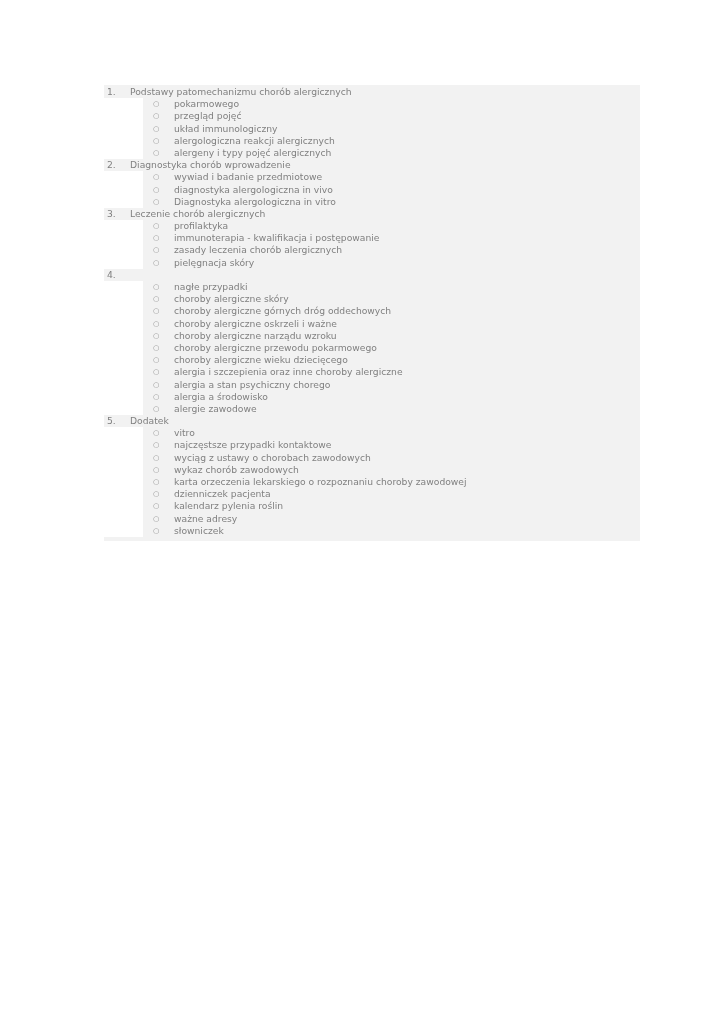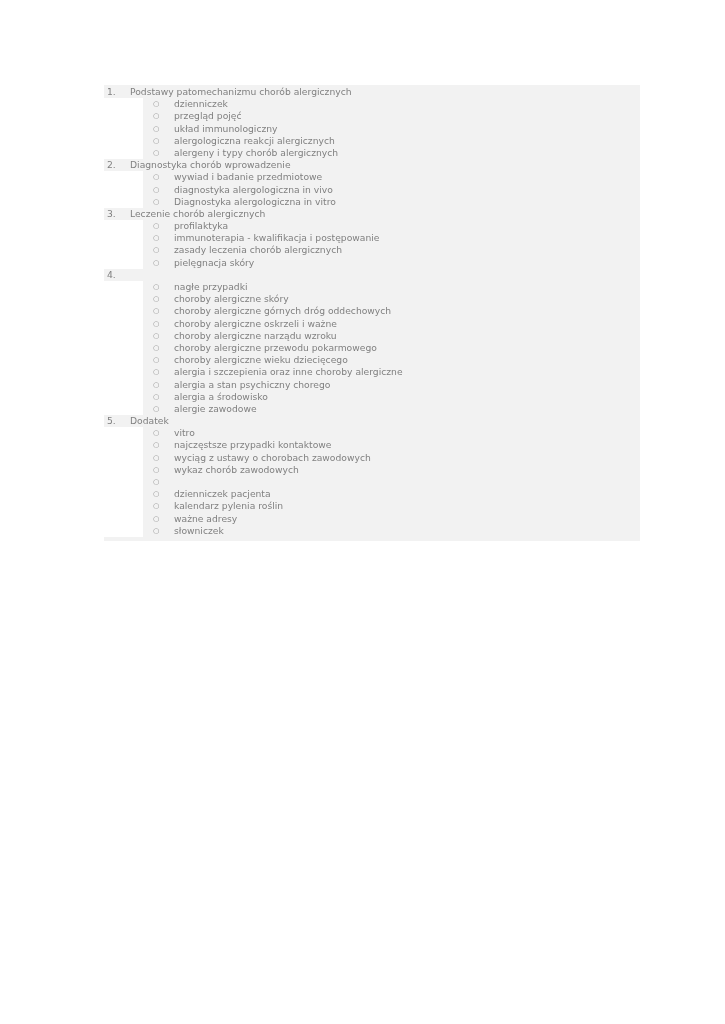--- a/index.html
+++ b/index.html
@@ -117,37 +117,37 @@
 <div id="toc-document">
   <div class="toc-band">
     <ol class="toc-list">
         <li class="toc-item">
           <span class="toc-num">1.</span>
           <span class="toc-item-label">Podstawy patomechanizmu chorób alergicznych</span>
         </li>
         <ul class="toc-sublist">
           <li class="toc-subitem">
             <span class="toc-bullet">○</span>
-            <span class="toc-subitem-label">dzienniczek</span>
+            <span class="toc-subitem-label">pokarmowego</span>
           </li>
           <li class="toc-subitem">
             <span class="toc-bullet">○</span>
             <span class="toc-subitem-label">przegląd pojęć</span>
           </li>
           <li class="toc-subitem">
             <span class="toc-bullet">○</span>
             <span class="toc-subitem-label">układ immunologiczny</span>
           </li>
           <li class="toc-subitem">
             <span class="toc-bullet">○</span>
             <span class="toc-subitem-label">alergologiczna reakcji alergicznych</span>
           </li>
           <li class="toc-subitem">
             <span class="toc-bullet">○</span>
-            <span class="toc-subitem-label">alergeny i typy chorób alergicznych</span>
+            <span class="toc-subitem-label">alergeny i typy pojęć alergicznych</span>
           </li>
         </ul>
         <li class="toc-item">
           <span class="toc-num">2.</span>
           <span class="toc-item-label">Diagnostyka chorób wprowadzenie</span>
         </li>
         <ul class="toc-sublist">
           <li class="toc-subitem">
             <span class="toc-bullet">○</span>
             <span class="toc-subitem-label">wywiad i badanie przedmiotowe</span>
@@ -248,20 +248,21 @@
           <li class="toc-subitem">
             <span class="toc-bullet">○</span>
             <span class="toc-subitem-label">wyciąg z ustawy o chorobach zawodowych</span>
           </li>
           <li class="toc-subitem">
             <span class="toc-bullet">○</span>
             <span class="toc-subitem-label">wykaz chorób zawodowych</span>
           </li>
           <li class="toc-subitem">
             <span class="toc-bullet">○</span>
+            <span class="toc-subitem-label">karta orzeczenia lekarskiego o rozpoznaniu choroby zawodowej</span>
           </li>
           <li class="toc-subitem">
             <span class="toc-bullet">○</span>
             <span class="toc-subitem-label">dzienniczek pacjenta</span>
           </li>
           <li class="toc-subitem">
             <span class="toc-bullet">○</span>
             <span class="toc-subitem-label">kalendarz pylenia roślin</span>
           </li>
           <li class="toc-subitem">

